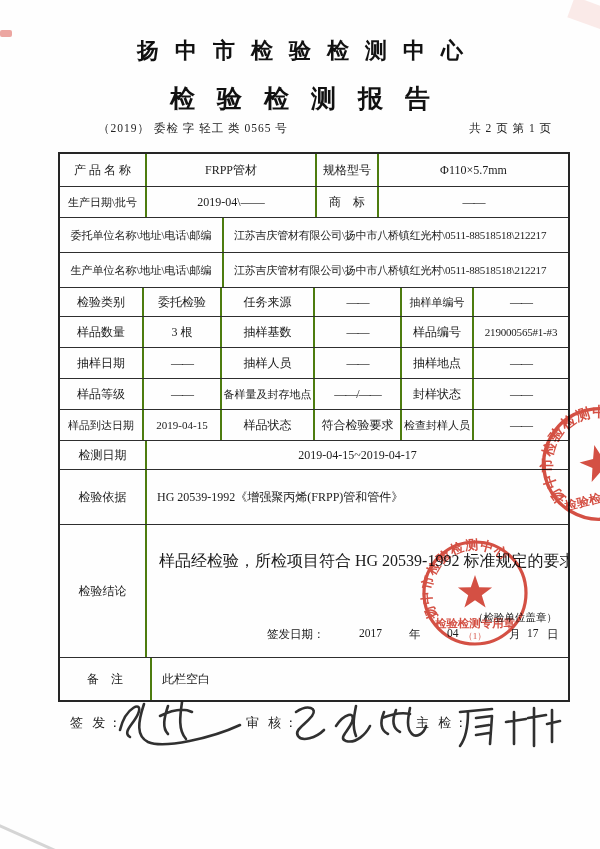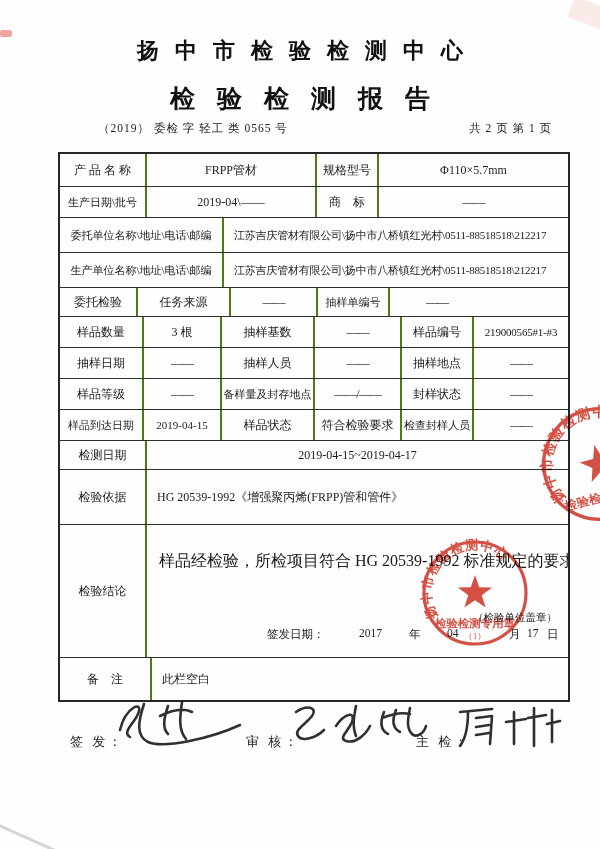--- a/index.html
+++ b/index.html
@@ -34,21 +34,21 @@
   }
   .c:last-child{border-right:none;}
   .left{justify-content:flex-start;padding-left:10px;}
   .sm{font-size:11px;}
   .xs{font-size:11px;letter-spacing:-0.2px;}
   .rel{position:relative;}
   .concl-text{position:absolute;top:26px;left:12px;font-size:16px;}
   .seal-note{position:absolute;top:86px;left:326px;font-size:10.5px;}
   .issue span{position:absolute;font-size:11.5px;}
   .sig-line{position:absolute;top:692px;left:0;width:600px;height:70px;}
-  .sig-label{position:absolute;font-size:13px;letter-spacing:3px;color:#222;top:22px;margin-top:19px;}
+  .sig-label{position:absolute;font-size:13px;letter-spacing:3px;color:#222;top:22px;}
   .sig-svg{position:absolute;}
   .sig-svg path{fill:none;stroke:#1a1a1a;stroke-width:2.6;stroke-linecap:round;stroke-linejoin:round;opacity:.9;}
   .stamp{position:absolute;mix-blend-mode:multiply;opacity:.88;}
   .artifact{position:absolute;}
   .dash{letter-spacing:-1px;}
 </style>
 </head>
 <body>
 
 <div class="page">
@@ -80,20 +80,21 @@
       <div class="c sm" style="width:164px">委托单位名称\地址\电话\邮编</div>
       <div class="c xs left" style="width:344px">江苏吉庆管材有限公司\扬中市八桥镇红光村\0511-88518518\212217</div>
     </div>
 
     <div class="row" style="height:34px">
       <div class="c sm" style="width:164px">生产单位名称\地址\电话\邮编</div>
       <div class="c xs left" style="width:344px">江苏吉庆管材有限公司\扬中市八桥镇红光村\0511-88518518\212217</div>
     </div>
 
     <div class="row" style="height:28px">
+      <div class="c" style="width:84px">检验类别</div>
       <div class="c" style="width:78px">委托检验</div>
       <div class="c" style="width:93px">任务来源</div>
       <div class="c dash" style="width:87px">——</div>
       <div class="c sm" style="width:72px">抽样单编号</div>
       <div class="c dash" style="width:94px">——</div>
     </div>
 
     <div class="row" style="height:30px">
       <div class="c" style="width:84px">样品数量</div>
       <div class="c" style="width:78px">3 根</div>

